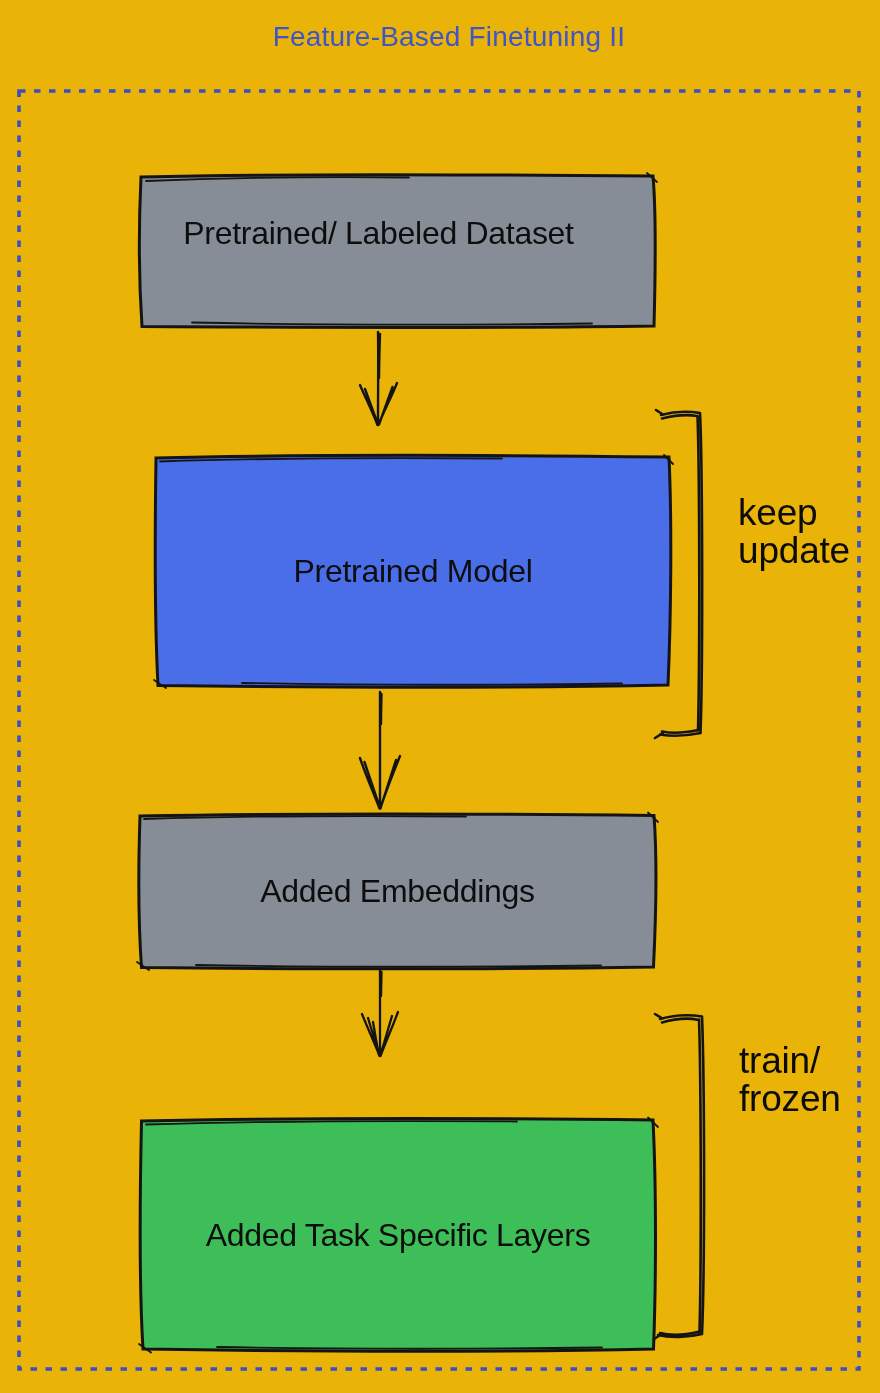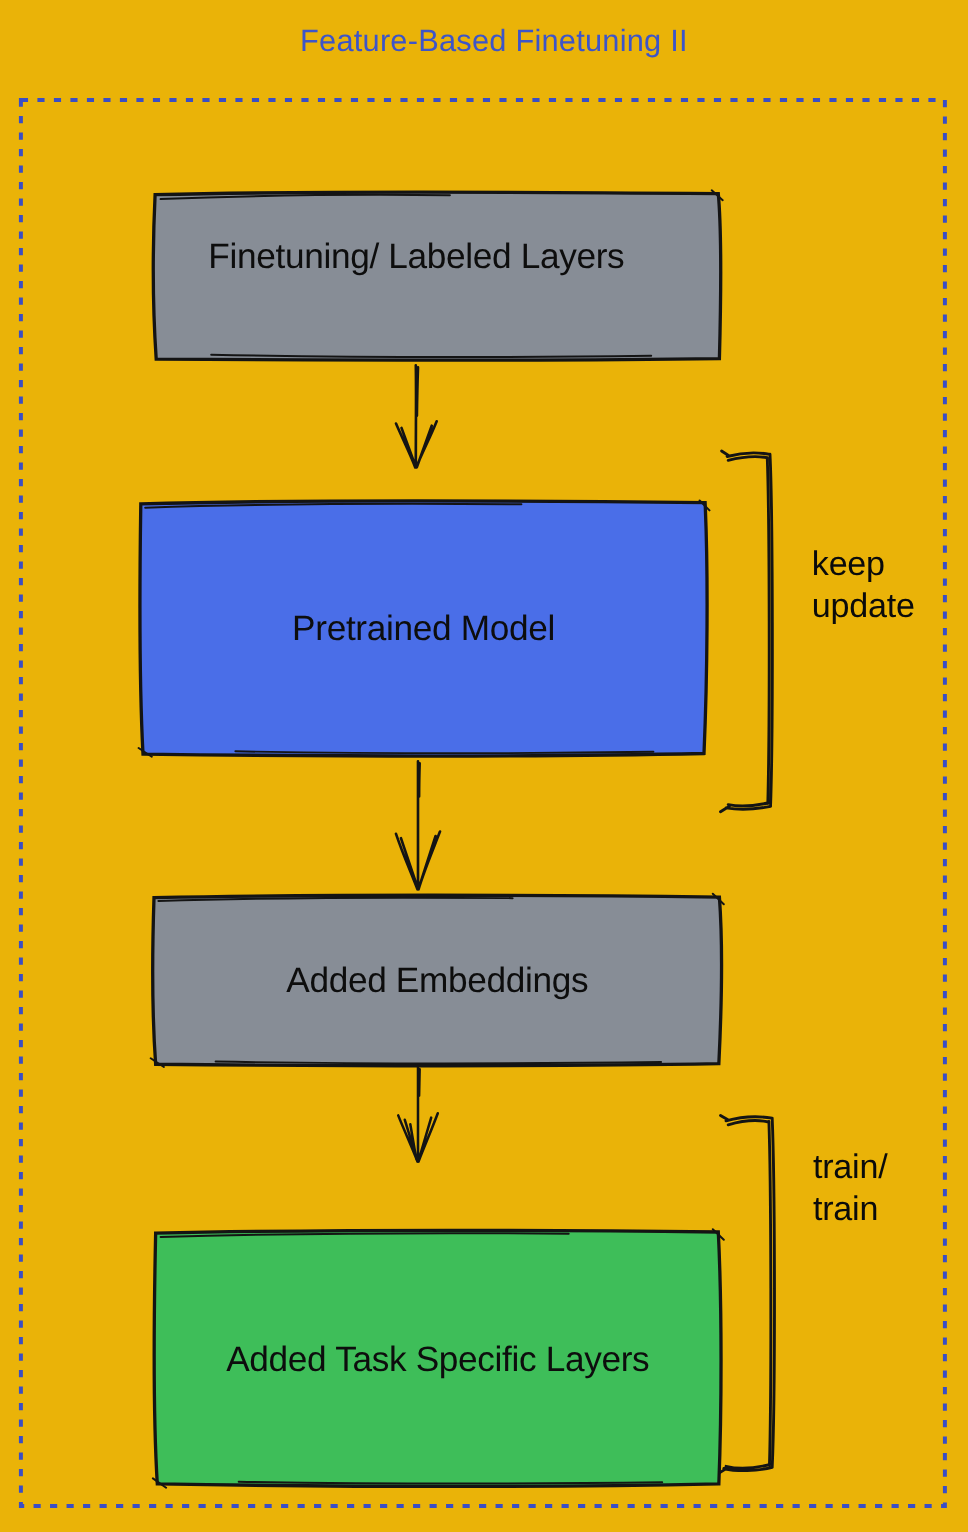--- a/index.html
+++ b/index.html
@@ -14,21 +14,21 @@
   svg.deco{position:absolute;overflow:visible;}
   .node{position:absolute;}
   .node svg{position:absolute;left:0;top:0;overflow:visible;}
   .node .label{
     position:absolute;left:0;top:0;right:0;bottom:0;
     display:flex;align-items:center;justify-content:center;
     font-size:32px;letter-spacing:-.3px;color:#0d0d0d;white-space:nowrap;
   }
   .node .label.offset-ul{transform:translate(-19px,-18px);}
   .ann{
-    position:absolute;font-size:31px;line-height:38px;color:#0b0b0b;
+    position:absolute;font-size:37px;line-height:38px;color:#0b0b0b;
     letter-spacing:-.2px;
   }
   .ann span{display:block;}
   .stroke{fill:none;stroke:#141414;stroke-linecap:round;stroke-linejoin:round;}
 </style>
 </head>
 <body>
 
 <div class="canvas">
 
@@ -36,30 +36,30 @@
 
   <svg class="deco" style="left:0;top:0" width="880" height="1393" viewBox="0 0 880 1393">
     <rect x="19" y="91" width="840" height="1278" fill="none" stroke-width="3.6" stroke-dasharray="6.5 8.5" stroke="#3A4EC5"></rect>
   </svg>
 
   <div class="node" style="left:137px;top:172px;width:521px;height:158px">
     <svg width="521" height="158" viewBox="0 0 521 158">
       <path d="M4 5 C156 1.5 323 2.5 516 4 C519.5 44 518.5 98 517 154 C339 156.5 167 155.5 5 154.5 C1.5 103 2 47 4 5 Z" stroke="#141414" stroke-width="3" fill="#878D96"></path>
       <path class="stroke" stroke-width="1.8" d="M9 9 C95 5.5 180 4.5 272 5.5 M55 150.5 C200 153.5 330 153 455 151.5 M510 1 L520 10"></path>
     </svg>
-    <div class="label offset-ul">Finetuning/ Labeled Layers</div>
+    <div class="label offset-ul">Pretrained/ Labeled Dataset</div>
   </div>
 
   <svg class="deco" style="left:357px;top:332px" width="44" height="98" viewBox="0 0 44 98">
     <path class="stroke" stroke-width="2.4" d="M21 0 C21.5 25 21 55 21 92 M23 2 C22.5 16 22.2 30 22 46
              M3 53 C9 67 16 81 20.5 93 M40 51 C34 66 26 81 21.5 93
              M8 57 L21 92.5 M35.5 55 L22 92.5"></path>
   </svg>
 
-  <div class="node" style="left:124px;top:452px;width:522px;height:239px">
+  <div class="node" style="left:152px;top:452px;width:522px;height:239px">
     <svg width="522" height="239" viewBox="0 0 522 239">
       <path d="M4 6 C160 2 340 3 517 5 C520 70 519 165 516 233 C350 236.5 165 235.5 6 233.5 C2.5 168 3 72 4 6 Z" stroke="#141414" stroke-width="3" fill="#4A6EE8"></path>
       <path class="stroke" stroke-width="1.8" d="M8 9.5 C120 6 240 5.5 350 6.5 M512 3 L521 12 M90 231 C230 233.5 360 233 470 231.5 M2 228 L14 236"></path>
     </svg>
     <div class="label">Pretrained Model</div>
   </div>
 
   <svg class="deco" style="left:652px;top:404px" width="58" height="338" viewBox="0 0 58 338">
     <path class="stroke" stroke-width="2.6" d="M9 11 C22 7.5 36 7 48 9
              M48 9 C50.5 60 51 260 48.5 329
@@ -106,16 +106,16 @@
     <path class="stroke" stroke-width="2.6" d="M8 12 C22 8 38 7.5 50 9.5
              M50 9.5 C52.5 70 53 260 50 327
              M50 327 C36 330.5 18 331 6 328
              M47 12.5 C49 70 49.5 255 47.5 325
              M10 15.5 C24 11.5 38 11 46.5 13
              M47.5 324.5 C33 328 18 328.5 8 326
              M3 7 L10.5 11.5 M2 332 L10 327"></path>
   </svg>
   <div class="ann" style="left:739px;top:1042px">
     <span>train/</span>
-    <span>train</span>
+    <span>frozen</span>
   </div>
 
 </div>
 
 </body></html>

